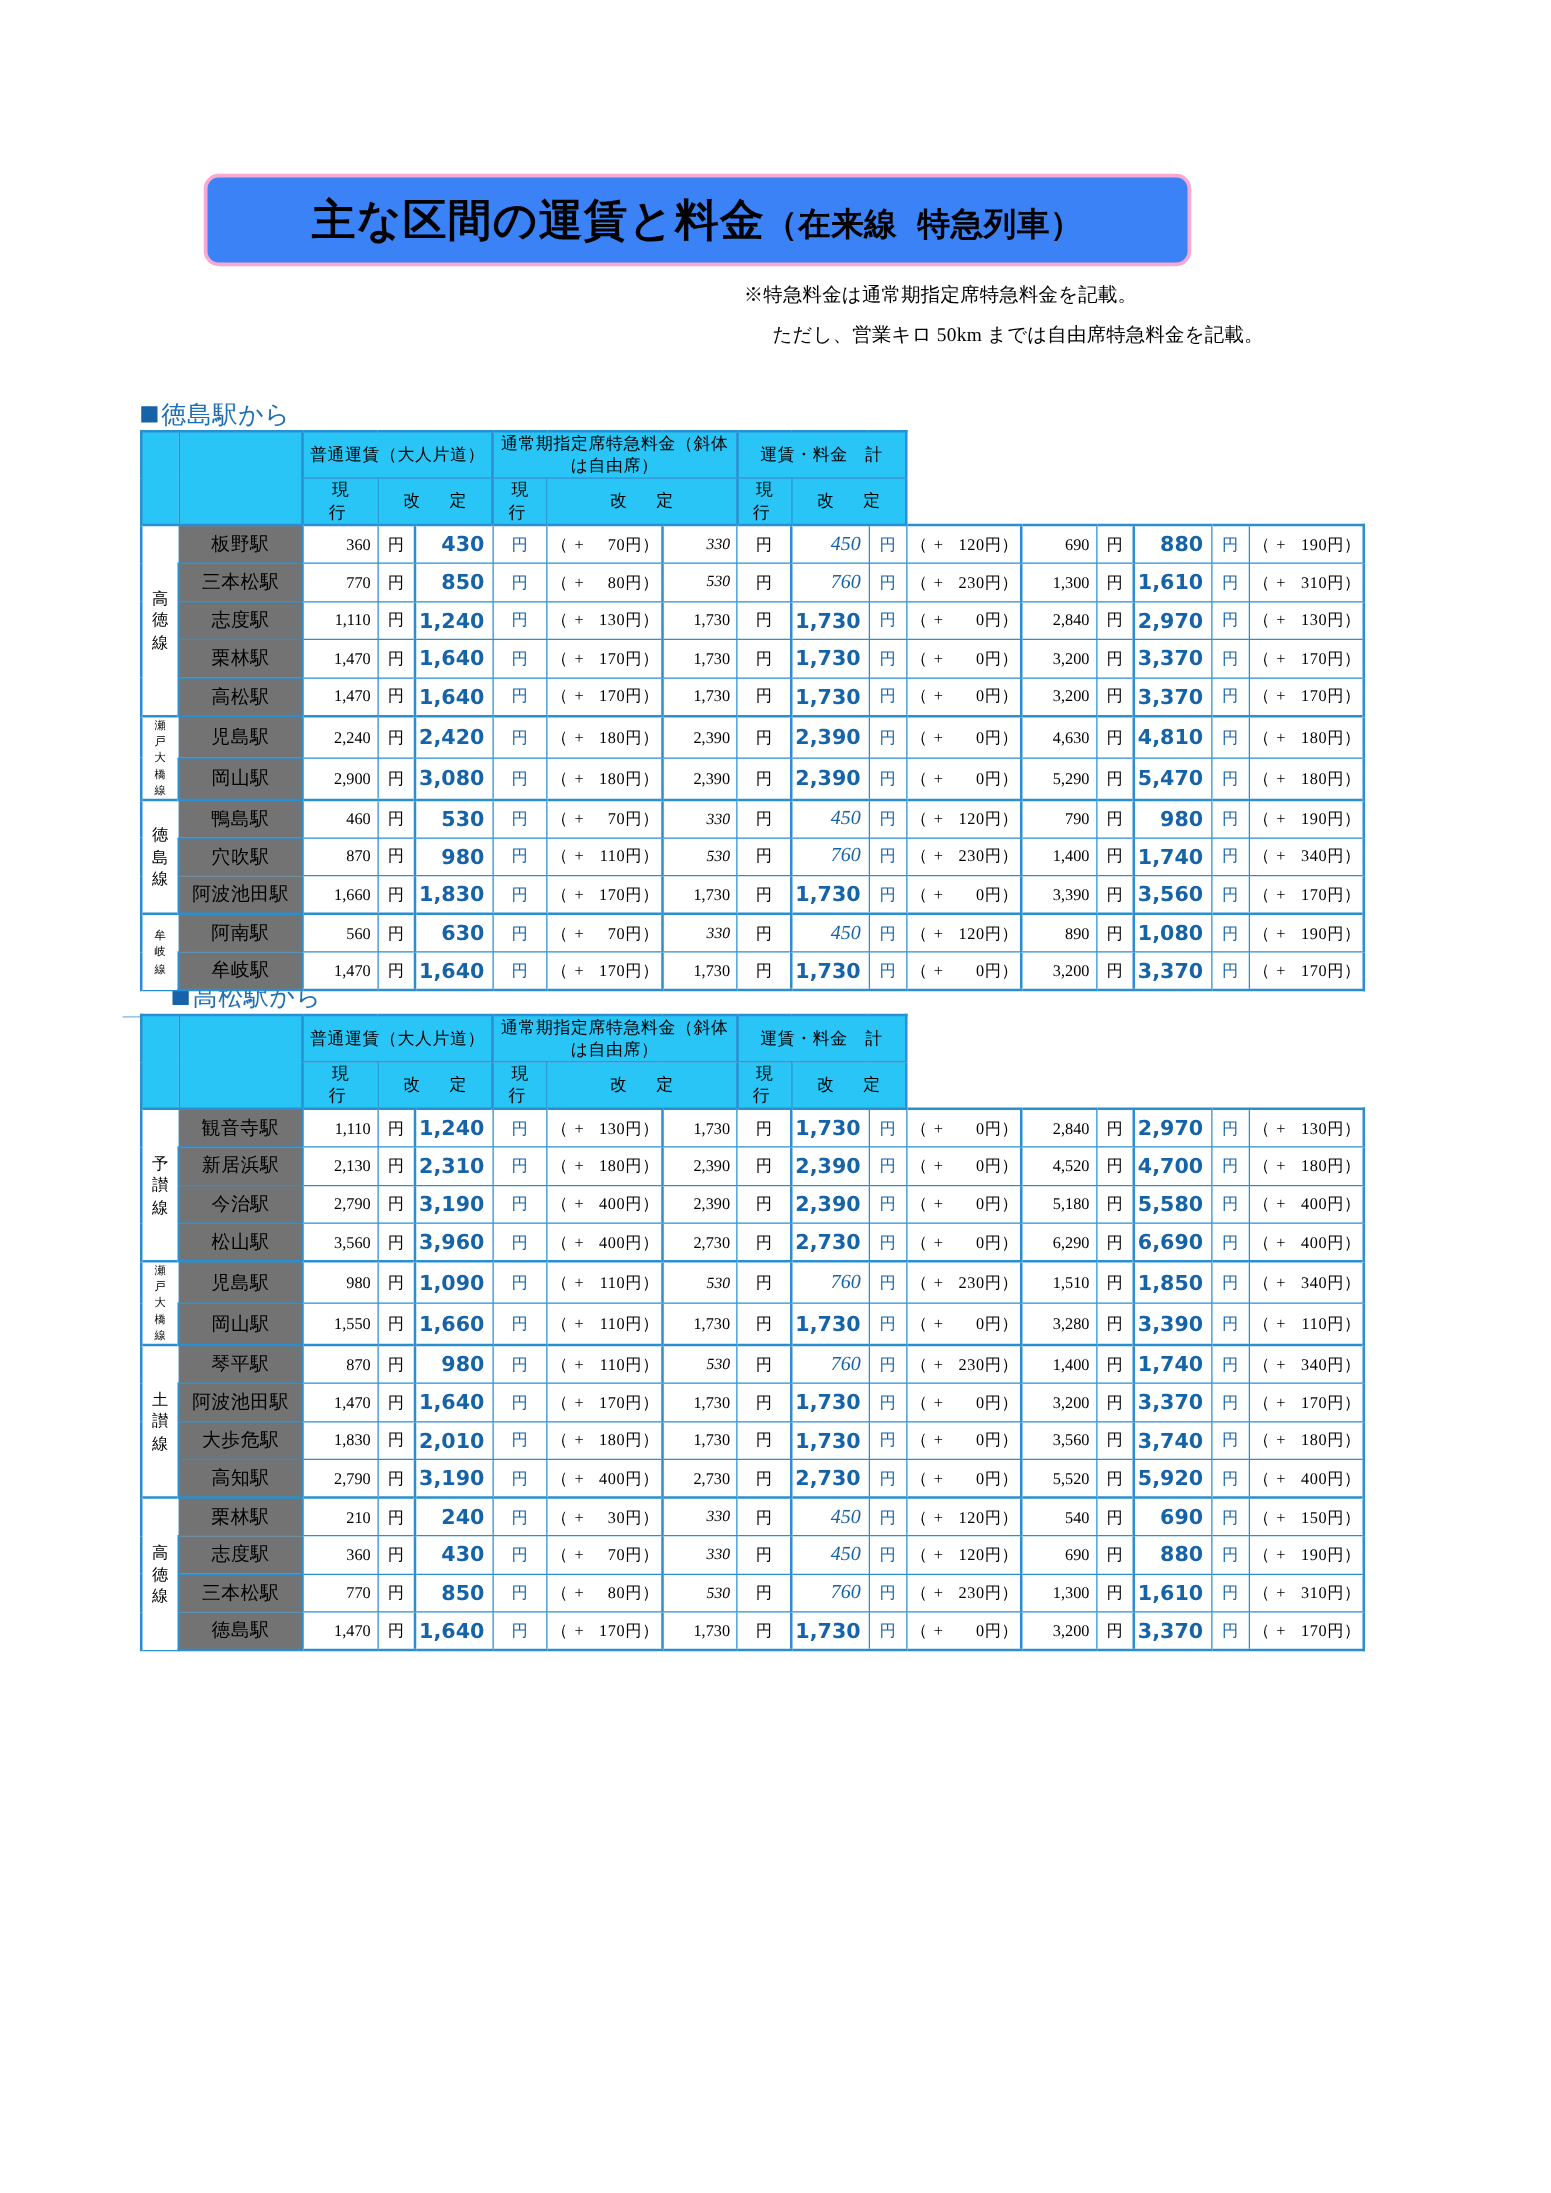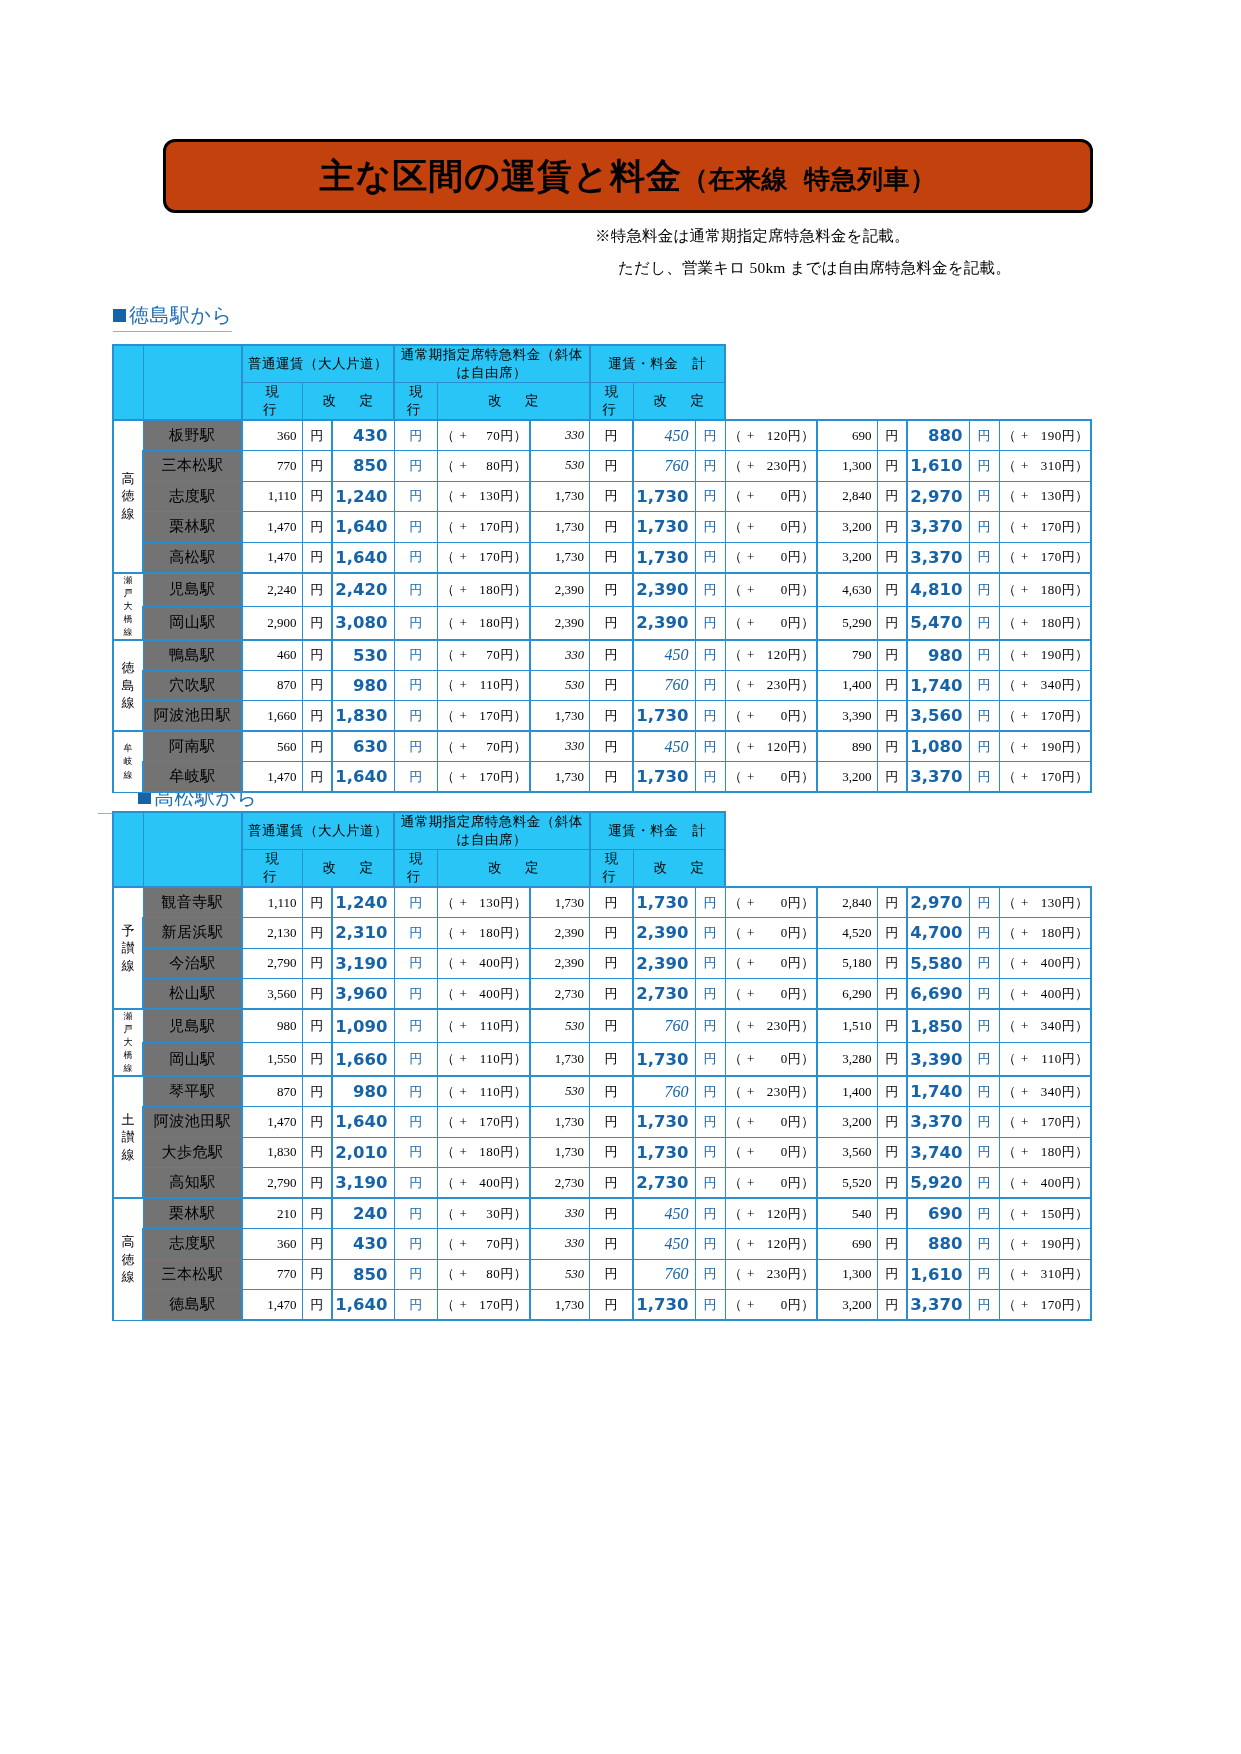--- a/index.html
+++ b/index.html
@@ -14,25 +14,25 @@
     font-family: "Liberation Serif", "DejaVu Serif", serif;
     color: #000000;
     overflow: hidden;
   }
 
   
   #title-banner {
     position: absolute;
     left: 163px;
     top: 139px;
-    width: 930px;
+    width: 790px;
     height: 74px;
-    border: 3px solid #000000;
+    border: 3px solid #f9a8d4;
     border-radius: 12px;
-    background: #c2410c;
+    background: #3b82f6;
     box-sizing: border-box;
     display: flex;
     align-items: center;
     justify-content: center;
   }
   #title-line {
     white-space: nowrap;
     display: flex;
     align-items: baseline;
   }
@@ -70,21 +70,21 @@
     letter-spacing: 0.5px;
   }
   .section-heading .marker {
     display: inline-block;
     width: 13px;
     height: 13px;
     background: #1763a8;
     margin-right: 3px;
     vertical-align: baseline;
   }
-  #heading-tokushima { left: 113px; top: 302px; }
+  #heading-tokushima { left: 113px; top: 318px; }
   #heading-takamatsu { left: 98px; top: 784px; padding-left: 40px; }
 
   
   .fare-table {
     position: absolute;
     border-collapse: collapse;
     table-layout: fixed;
     font-size: 13px;
   }
   #table-tokushima { left: 112px; top: 344px; }

